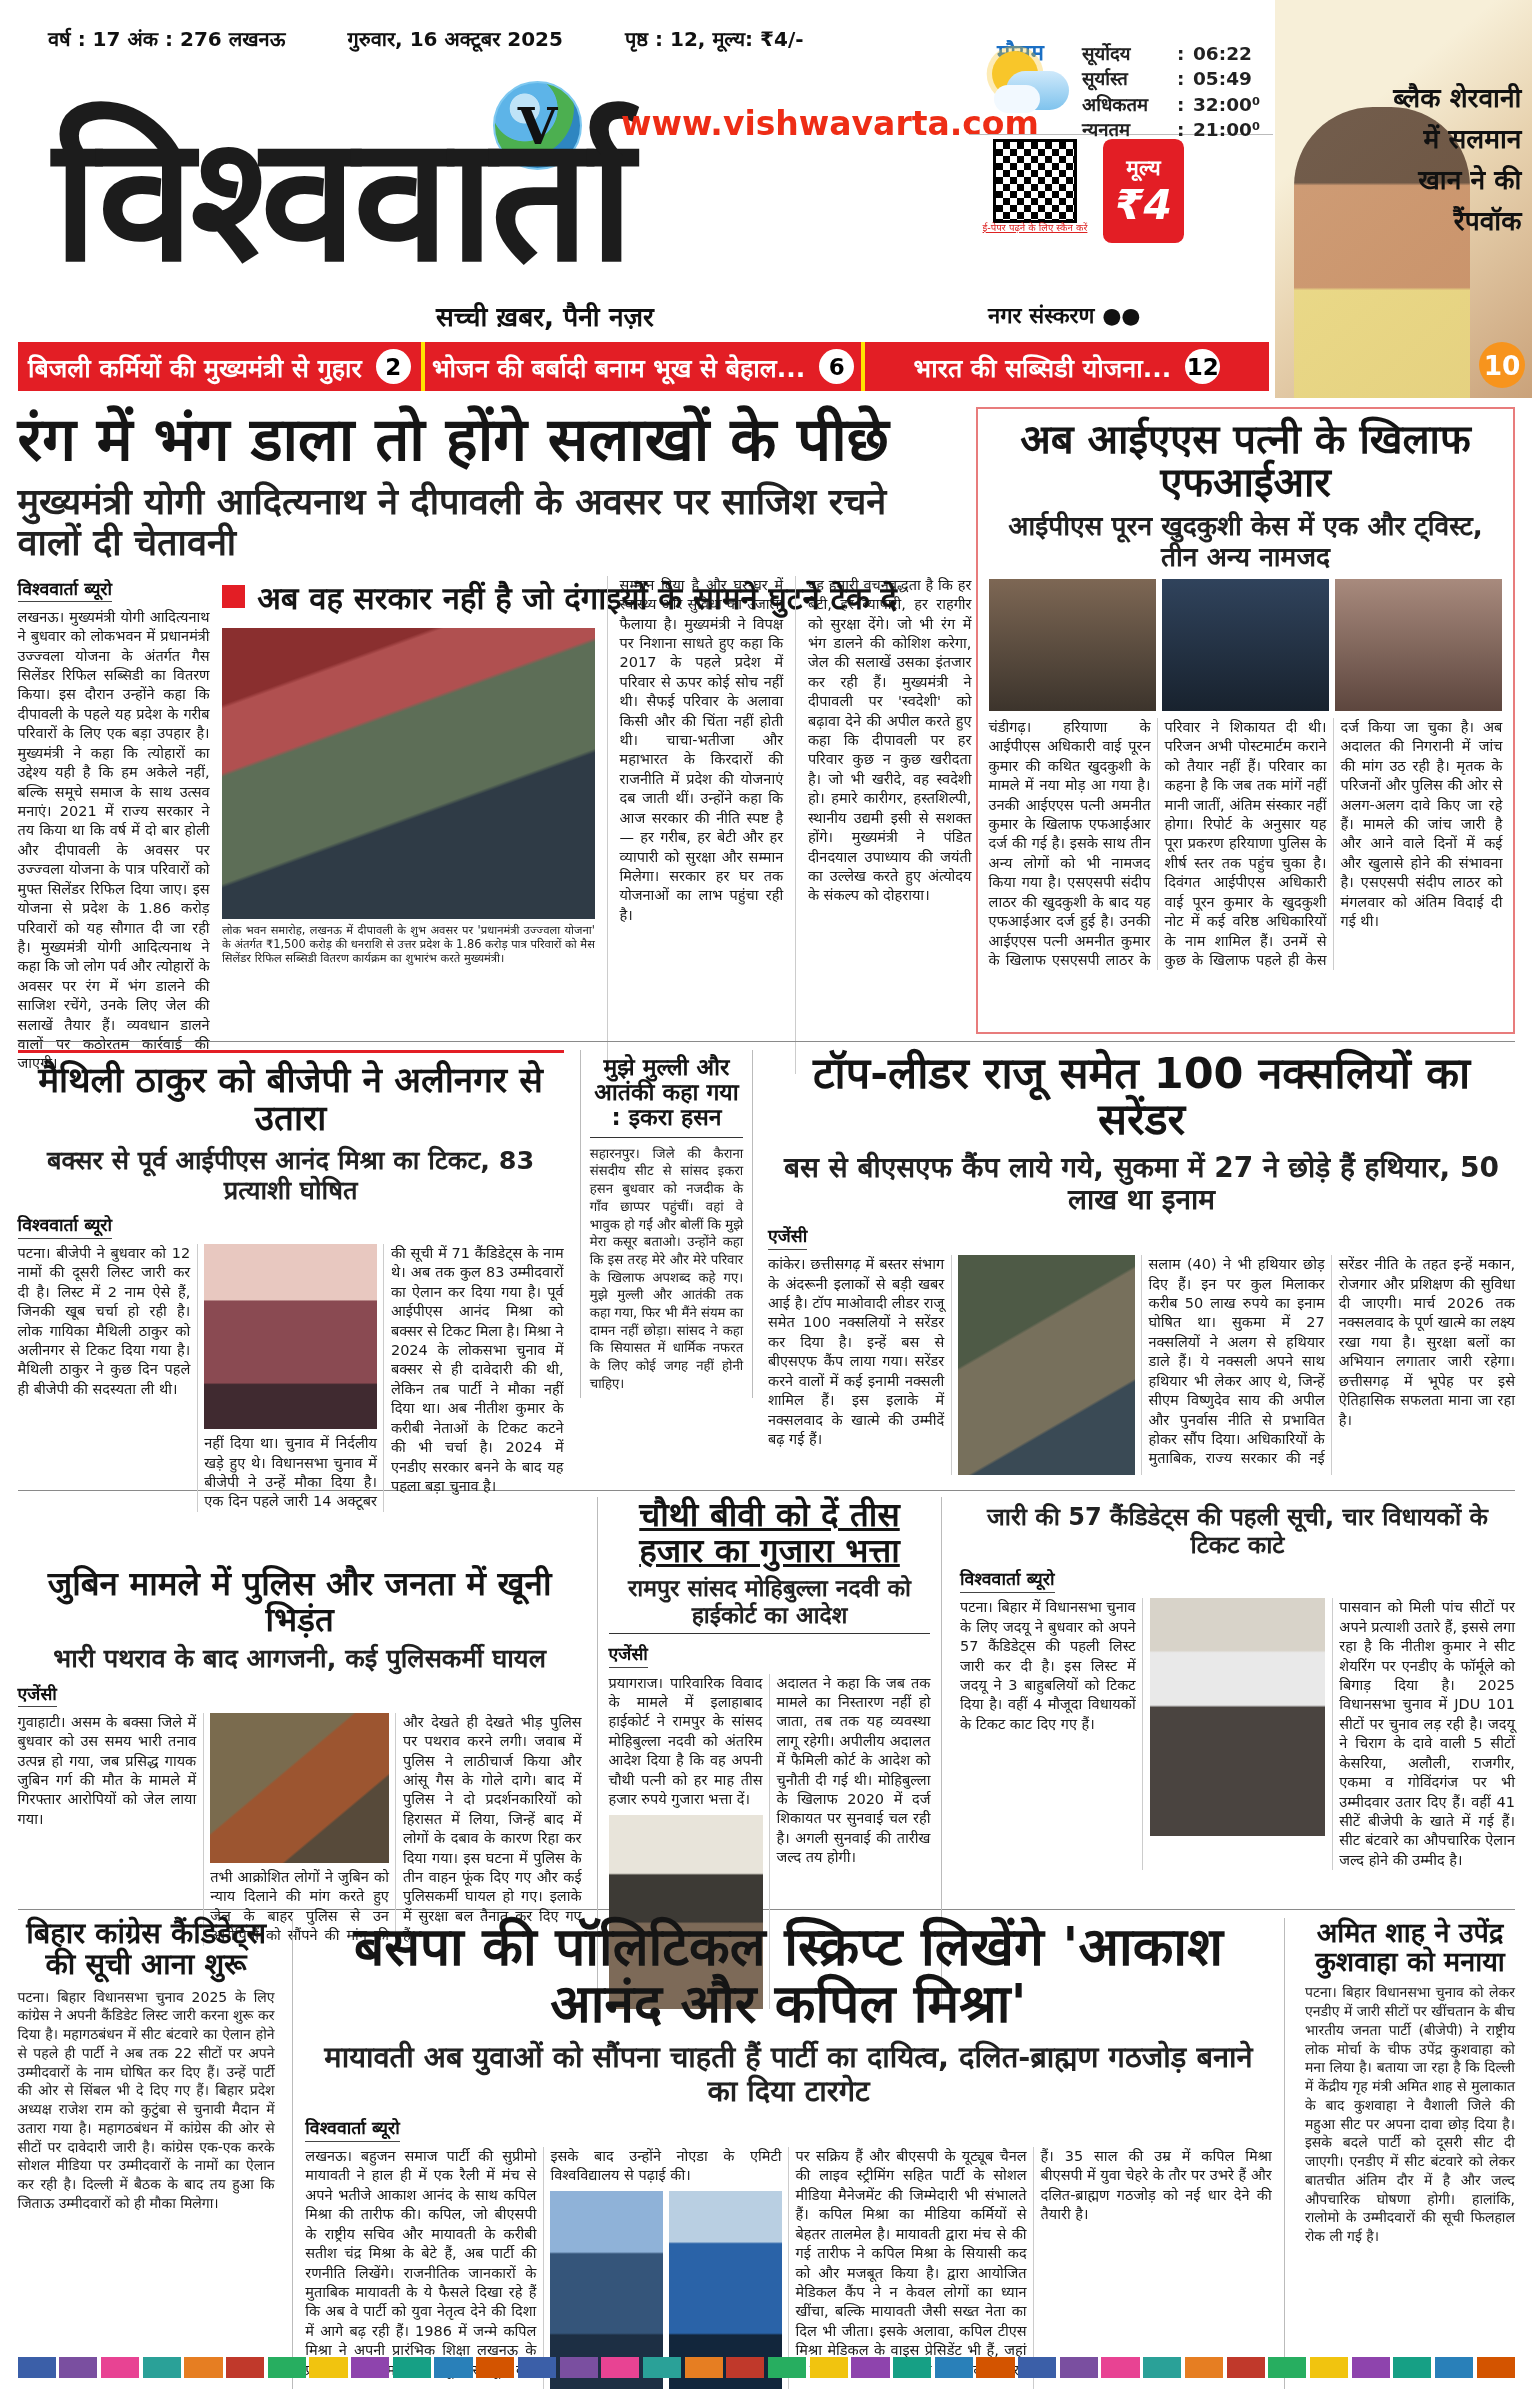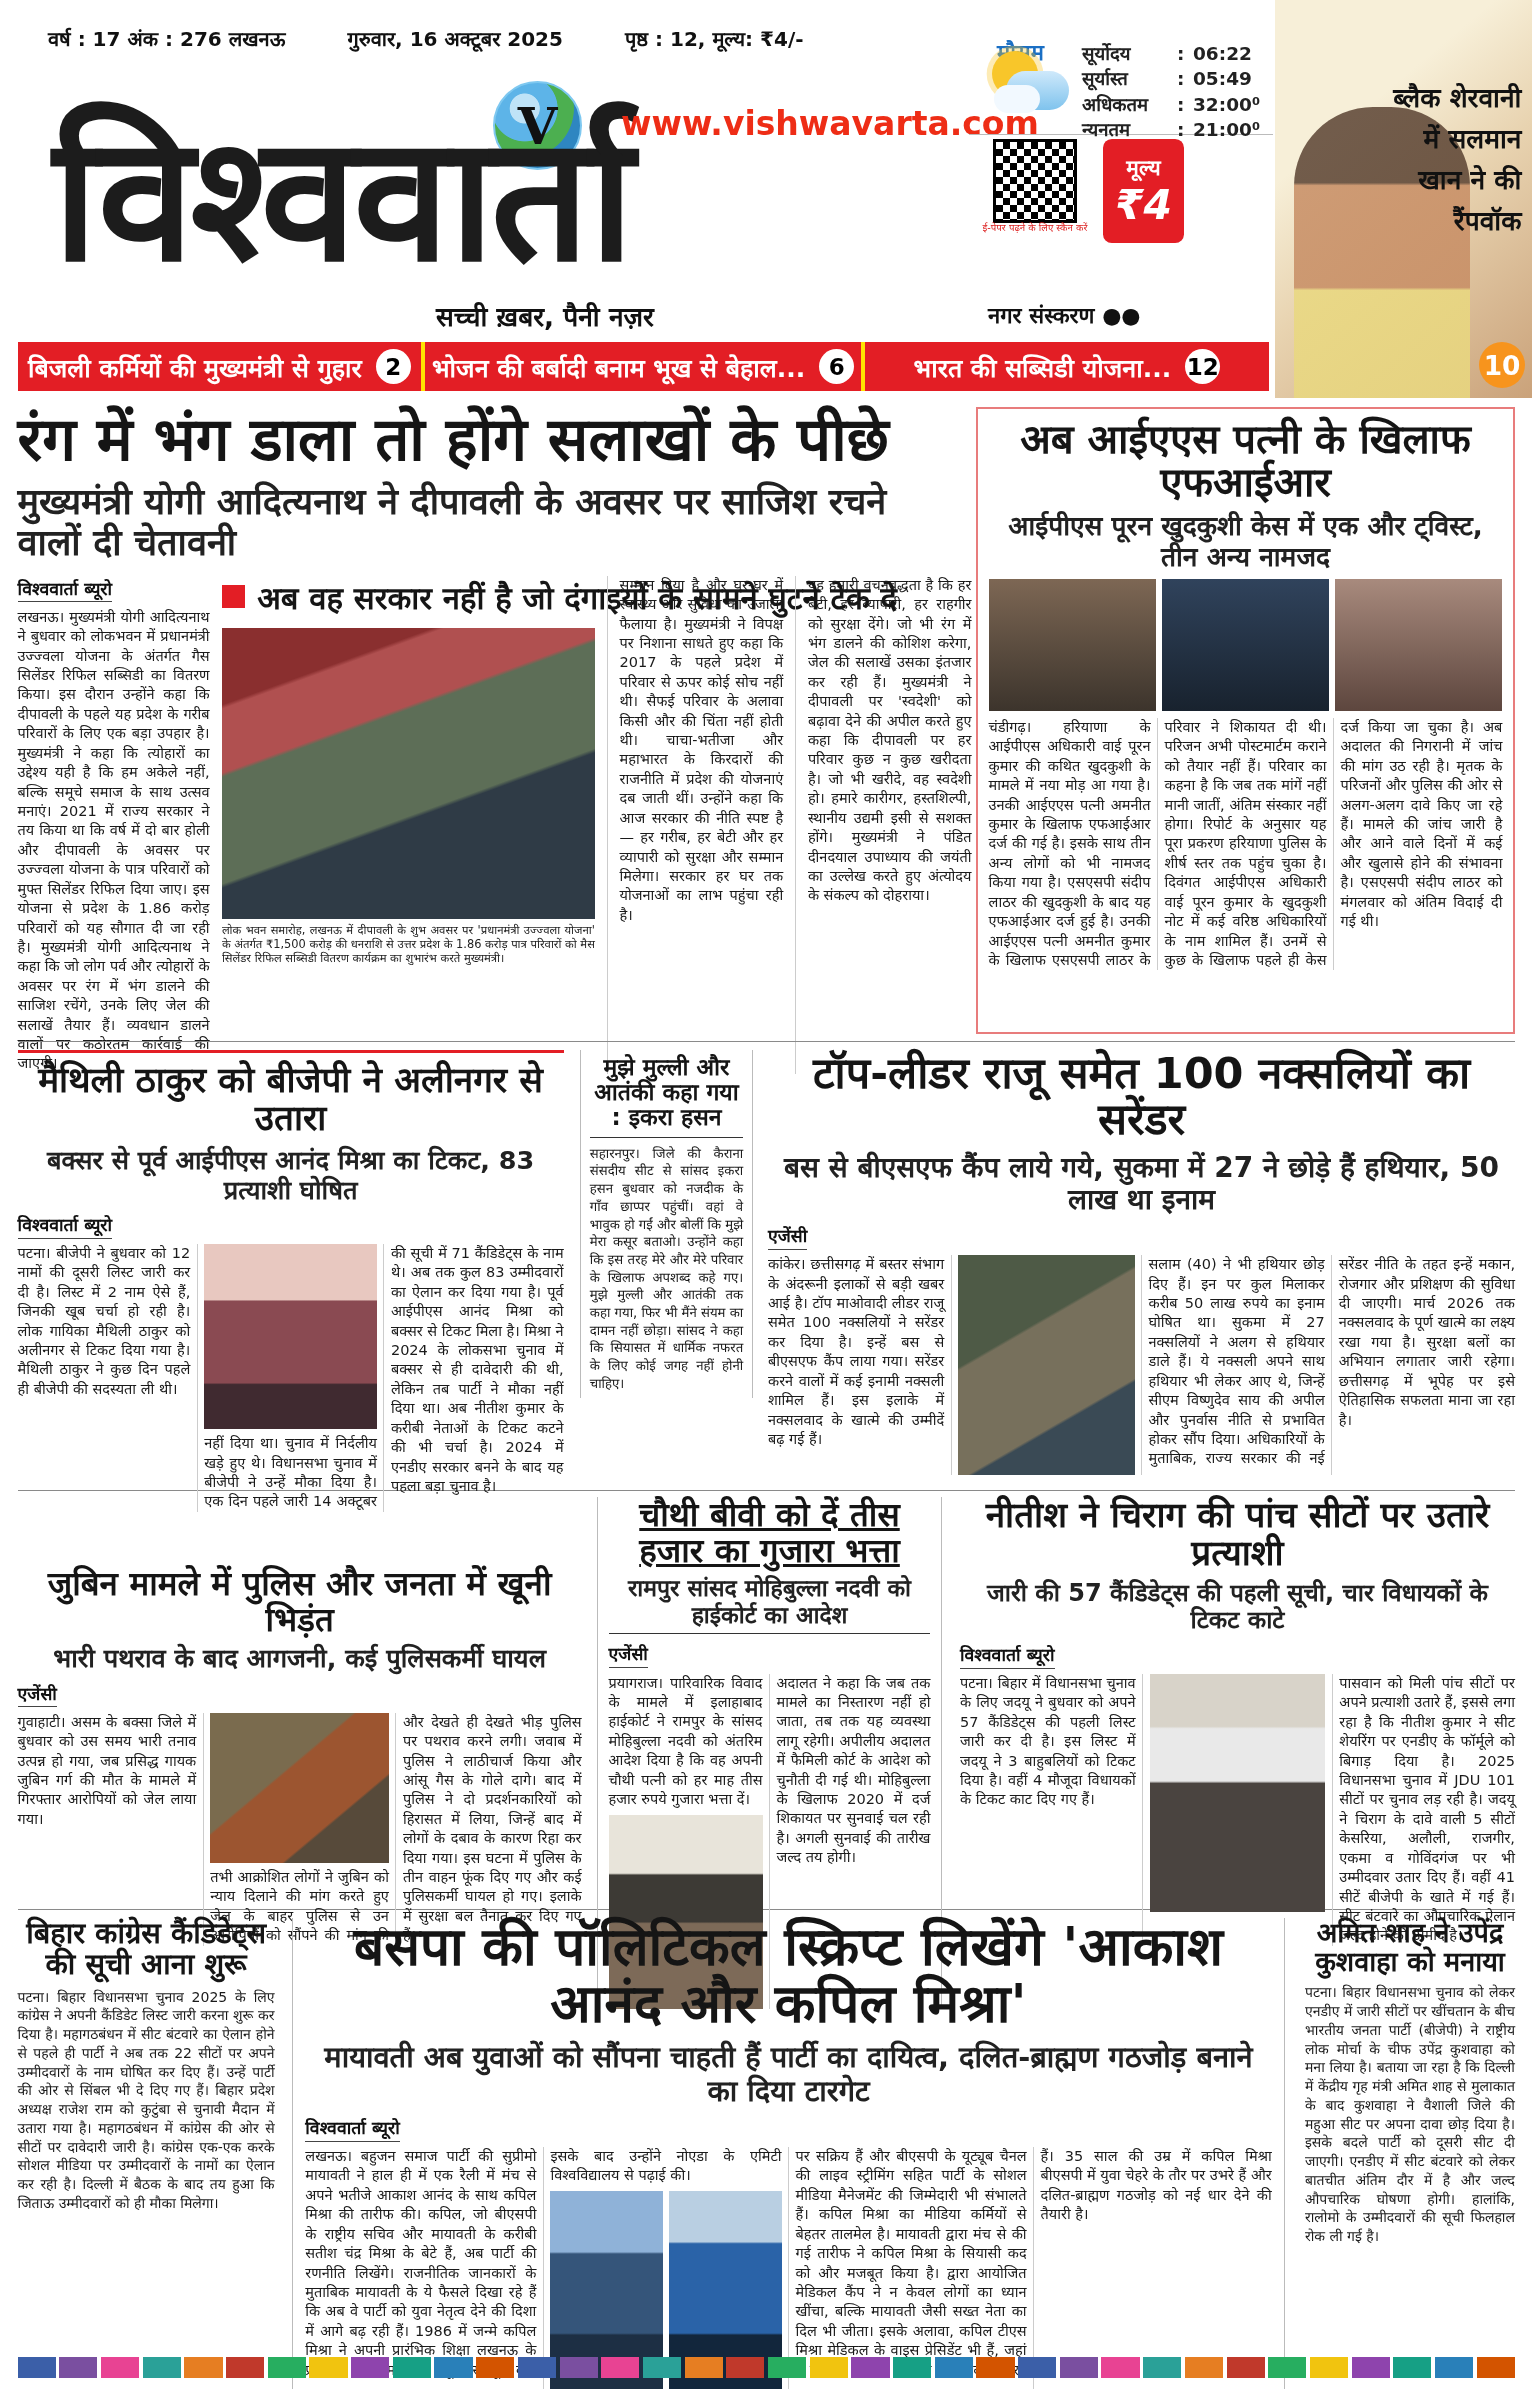--- a/index.html
+++ b/index.html
@@ -13,21 +13,21 @@
   .logo{top:81px;left:493px;width:85px;height:85px;border-radius:50%;
         background:radial-gradient(circle at 35% 30%,#bfe3f7 0 18%,#5db4e8 19% 40%,#4caf50 41% 60%,#2e86c1 61% 100%);
         border:2.6px solid #7ec8f0;display:flex;align-items:center;justify-content:center;}
   .logo span{font-size:51px;font-weight:900;color:#111;font-family:"DejaVu Serif",serif;}
   .website{top:104px;left:621px;font-size:33px;font-weight:bold;color:#ee2d16;}
   .masthead{top:113px;left:53px;font-size:173px;line-height:1;font-weight:900;letter-spacing:-3.5px;color:#1c1c1c;white-space:nowrap;}
   .tagline{top:298px;left:436px;font-size:26.4px;font-weight:bold;color:#111;}
   .edition-label{top:299px;left:988px;font-size:22px;font-weight:bold;color:#111;}
   .qr{top:139px;left:993px;width:78px;height:78px;border:3.5px solid #000;
       background:repeating-conic-gradient(#000 0 25%,#fff 0 50%) 0 0/14px 14px;}
-  .qr-note{top:222px;left:978px;width:114px;font-size:9.7px;color:#d22;text-align:center;line-height:1.2;}
+  .qr-note{top:222px;left:978px;width:114px;font-size:9.7px;color:#d22;text-align:center;line-height:1.2;text-decoration:underline;}
   .pricebox{top:139px;left:1103px;width:81px;height:104px;background:#e31e25;border-radius:8.8px;
             display:flex;flex-direction:column;align-items:center;justify-content:center;color:#fff;}
   .pricebox .pl{font-size:21px;font-weight:bold;}
   .pricebox .pv{font-size:41px;font-weight:900;font-style:italic;}
 
   
   .weather{top:10.6px;left:969px;width:304px;height:123px;border-bottom:1.8px solid #bbb;}
   .weather .wtitle{position:absolute;top:1.8px;left:28px;font-size:22px;font-weight:900;color:#1a6fc4;margin-top:24px;}
   .wicon{position:absolute;top:35px;left:7px;width:97px;height:79px;}
   .wsun{position:absolute;top:5.3px;left:16px;width:46px;height:46px;border-radius:50%;background:#f8c62a;box-shadow:0 0 0 5.3px rgba(248,198,42,.35);}
@@ -300,21 +300,20 @@
     <div class="sub">रामपुर सांसद मोहिबुल्ला नदवी को हाईकोर्ट का आदेश</div>
     <div style="margin-top:7px;"><span class="byline">एजेंसी</span></div>
     <div class="body cols2">
       <span>प्रयागराज। पारिवारिक विवाद के मामले में इलाहाबाद हाईकोर्ट ने रामपुर के सांसद मोहिबुल्ला नदवी को अंतरिम आदेश दिया है कि वह अपनी चौथी पत्नी को हर माह तीस हजार रुपये गुजारा भत्ता दें।</span>
       <div class="inline-photo alimony-photo" style="height:194px;"></div>
       <span>अदालत ने कहा कि जब तक मामले का निस्तारण नहीं हो जाता, तब तक यह व्यवस्था लागू रहेगी। अपीलीय अदालत में फैमिली कोर्ट के आदेश को चुनौती दी गई थी। मोहिबुल्ला के खिलाफ 2020 में दर्ज शिकायत पर सुनवाई चल रही है। अगली सुनवाई की तारीख जल्द तय होगी।</span>
     </div>
   </div>
 
   <div class="abs nitish">
-    <div class="hl">नीतीश ने चिराग की पांच सीटों पर उतारे प्रत्याशी</div>
     <div class="sub">जारी की 57 कैंडिडेट्स की पहली सूची, चार विधायकों के टिकट काटे</div>
     <div style="margin-top:7px;"><span class="byline">विश्ववार्ता ब्यूरो</span></div>
     <div class="body cols3">
       <span>पटना। बिहार में विधानसभा चुनाव के लिए जदयू ने बुधवार को अपने 57 कैंडिडेट्स की पहली लिस्ट जारी कर दी है। इस लिस्ट में जदयू ने 3 बाहुबलियों को टिकट दिया है। वहीं 4 मौजूदा विधायकों के टिकट काट दिए गए हैं।</span>
       <div class="inline-photo nitish-photo" style="height:238px;"></div>
       <span>पासवान को मिली पांच सीटों पर अपने प्रत्याशी उतारे हैं, इससे लगा रहा है कि नीतीश कुमार ने सीट शेयरिंग पर एनडीए के फॉर्मूले को बिगाड़ दिया है। 2025 विधानसभा चुनाव में JDU 101 सीटों पर चुनाव लड़ रही है। जदयू ने चिराग के दावे वाली 5 सीटों केसरिया, अलौली, राजगीर, एकमा व गोविंदगंज पर भी उम्मीदवार उतार दिए हैं। वहीं 41 सीटें बीजेपी के खाते में गई हैं। सीट बंटवारे का औपचारिक ऐलान जल्द होने की उम्मीद है।</span>
     </div>
   </div>
 
   <div class="abs congress">

